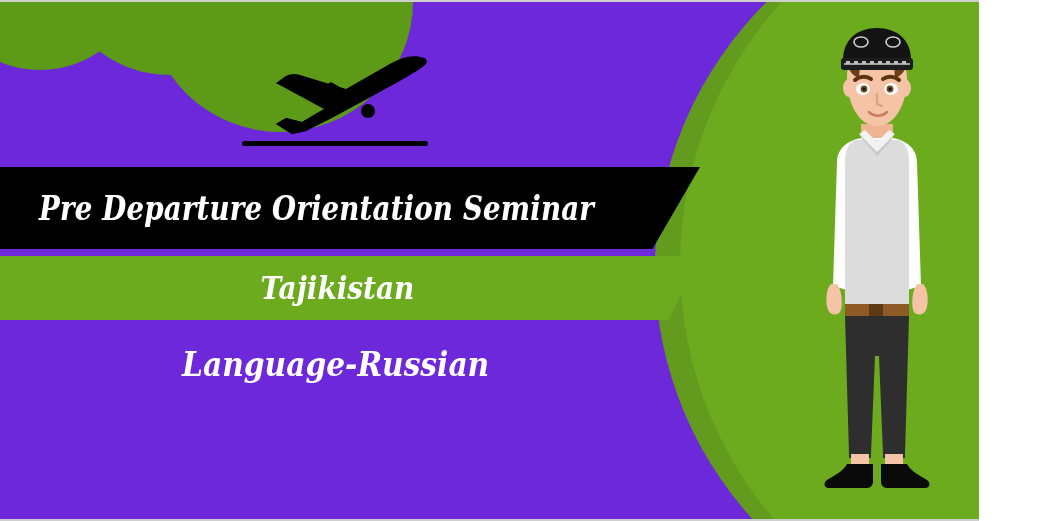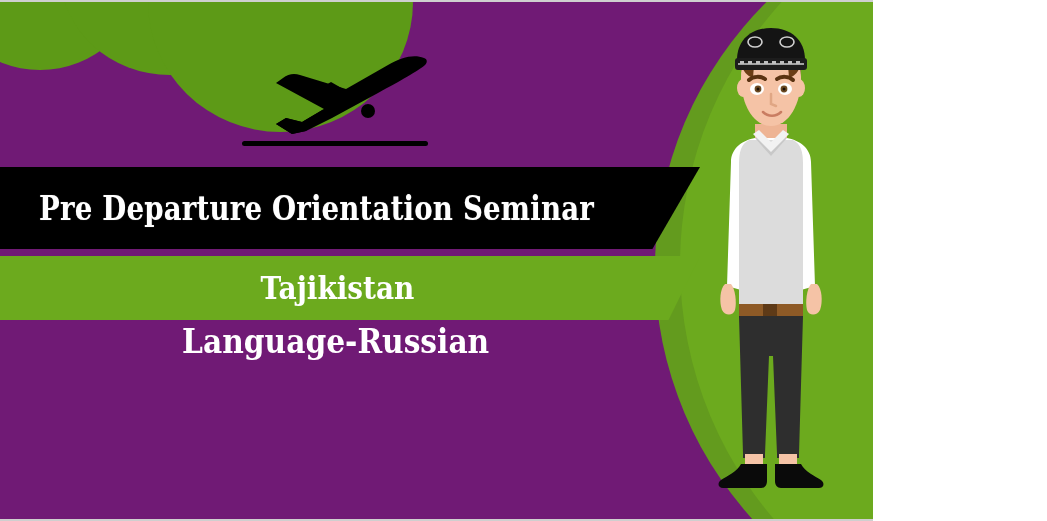--- a/index.html
+++ b/index.html
@@ -4,23 +4,24 @@
 <style>
   * { margin:0; padding:0; box-sizing:border-box; }
   html, body {
     width:1047px; height:521px;
     font-family:"Liberation Serif", serif;
     overflow:hidden; background:#ffffff;
   }
 
   #poster {
     position:relative;
-    width:873px; height:521px;
+    width:979px; height:521px;
     overflow:hidden;
-    background:#701a75;
+    background:#6d28d9;
+    font-style:italic;
   }
 
   
   .layer { position:absolute; }
 
   .clouds { left:0; top:-120px; width:360px; height:180px; }
   .cloud-c { position:absolute; border-radius:50%; background:#5D9A17; }
   .cloud-1 { left:-60px;  top:0px;   width:200px; height:190px; }
   .cloud-2 { left:60px;   top:-10px; width:220px; height:205px; }
   .cloud-3 { left:148px;  top:-8px;  width:265px; height:260px; }
@@ -85,21 +86,21 @@
     font-size:31px;
     font-weight:700;
     font-family:"DejaVu Serif", "Liberation Serif", serif;
     transform:scaleX(0.9);
   }
 
   
   .band-language {
     left:0px; top:322px;
     width:700px; height:62px;
-    display:flex; align-items:flex-start; justify-content:center;
+    display:flex; align-items:flex-end; justify-content:center;
     padding-right:28px;
   }
   .band-language .language {
     color:#ffffff;
     font-size:33px;
     font-weight:700;
     font-family:"DejaVu Serif", "Liberation Serif", serif;
     transform:scaleX(0.9);
   }
 

